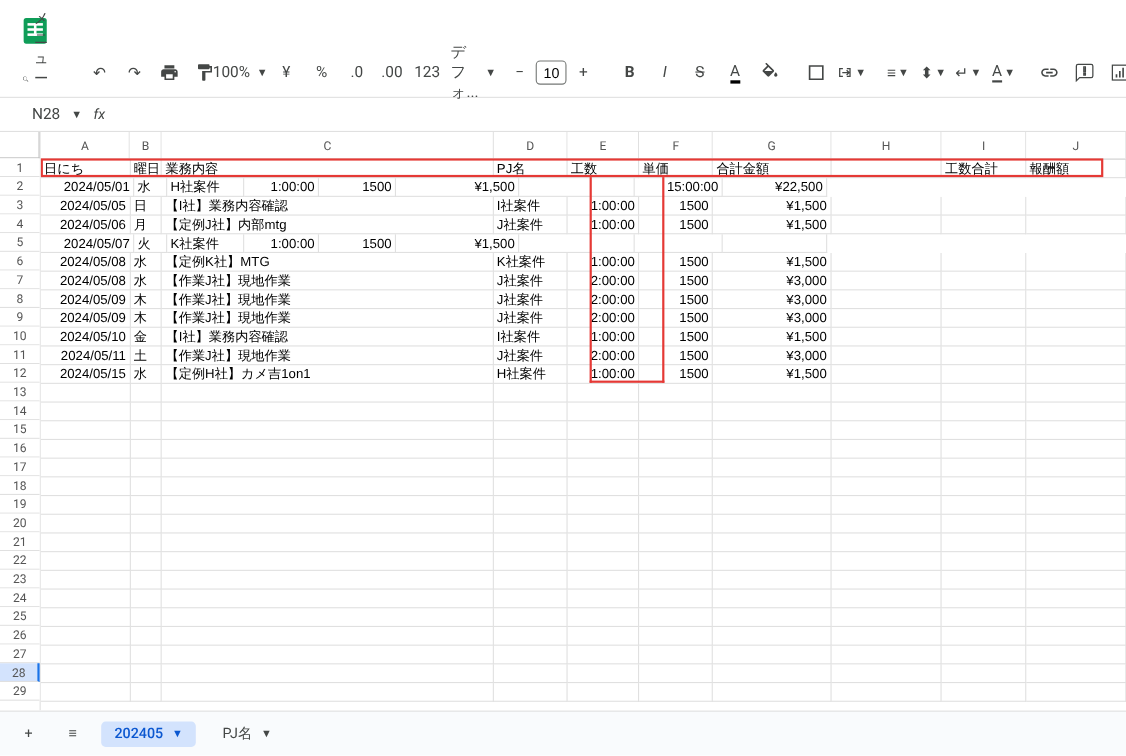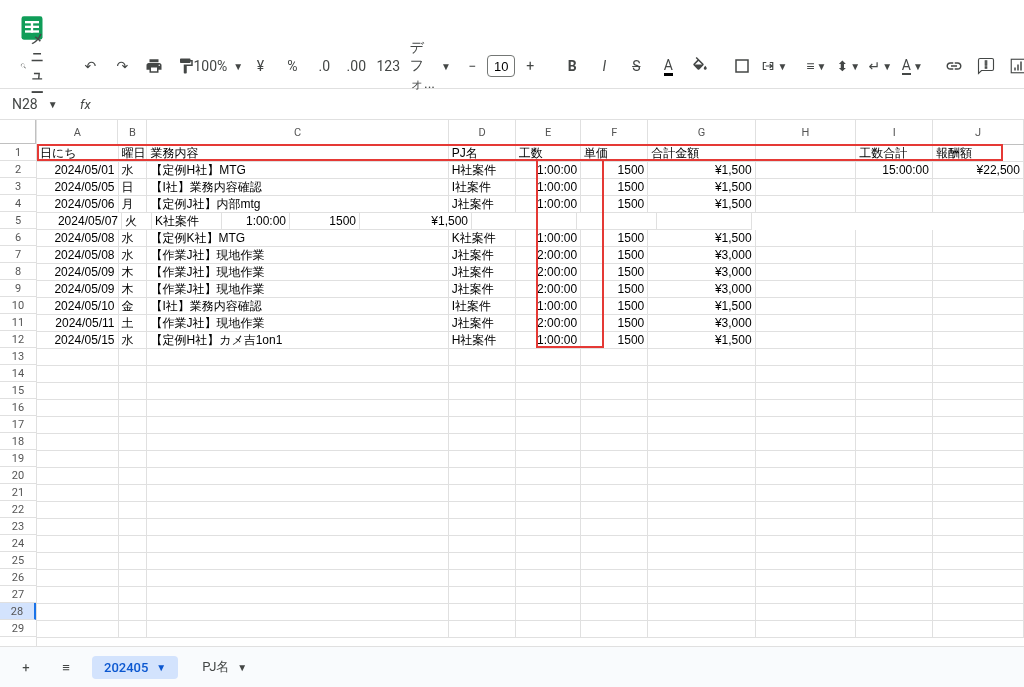--- a/index.html
+++ b/index.html
@@ -10,25 +10,25 @@
 .logo svg { width: 28px; height: 28px; }
 .title-area { flex: 1; display: flex; flex-direction: column; gap: 2px; }
 .title-row { display: flex; align-items: center; gap: 8px; }
 .doc-title { font-size: 18px; color: #1f1f1f; }
 .star-icon, .move-icon, .cloud-icon { width: 20px; height: 20px; display: flex; align-items: center; justify-content: center; cursor: pointer; color: #444746; }
 .menu-bar { display: flex; gap: 2px; }
 .menu-item { padding: 2px 7px; font-size: 14px; cursor: pointer; border-radius: 4px; color: #444746; }
 .toolbar { display: flex; align-items: center; padding: 4px 12px 8px; gap: 6px; border-bottom: 1px solid #e0e0e0; }
 .tool-btn { min-width: 26px; height: 26px; display: flex; align-items: center; justify-content: center; cursor: pointer; border-radius: 4px; color: #444746; font-size: 14px; }
 .tool-sep { width: 1px; height: 20px; background: #dadce0; margin: 0 2px; }
-.menu-search { display: flex; align-items: center; gap: 4px; padding: 0 8px; height: 28px; border-radius: 4px; font-weight: bold; }
+.menu-search { display: flex; align-items: flex-end; gap: 4px; padding: 0 8px; height: 28px; border-radius: 4px; }
 .zoom-sel, .font-sel { display: flex; align-items: center; gap: 4px; padding: 0 6px; font-size: 14px; }
 .font-size-box { display: flex; align-items: center; gap: 2px; }
 .size-input { width: 28px; height: 22px; border: 1px solid #747775; border-radius: 4px; text-align: center; font-size: 13px; }
-.name-box-row { display: flex; align-items: center; padding: 4px 0 4px 12px; gap: 16px; border-bottom: 1px solid #e0e0e0; }
+.name-box-row { display: flex; align-items: center; padding: 4px 0 4px 29px; gap: 4px; border-bottom: 1px solid #e0e0e0; }
 .name-box { width: 52px; display: flex; align-items: center; gap: 8px; font-size: 14px; color: #444746; }
 .fx-icon { font-style: italic; color: #444746; font-size: 13px; }
 .formula-input { flex: 1; height: 22px; border: none; outline: none; font-size: 14px; }
 .sheet-area { flex: 1; display: flex; overflow: hidden; }
 .row-headers { display: flex; flex-direction: column; background: #fff; border-right: 1px solid #e0e0e0; }
 .corner { width: 36px; height: 24px; background: #fff; border-bottom: 1px solid #c0c0c0; border-right: 1px solid #c0c0c0; }
 .row-hdr { width: 36px; height: 17px; display: flex; align-items: center; justify-content: center; font-size: 11px; color: #555; border-bottom: 1px solid #e0e0e0; background: #fff; }
 .row-hdr.sel { background: #d3e3fd; border-right: 2px solid #1a73e8; }
 .grid { flex: 1; overflow: auto; position: relative; }
 .col-headers { display: flex; position: sticky; top: 0; background: #fff; border-bottom: 1px solid #c0c0c0; }
@@ -228,21 +228,20 @@
             <div class="cell" style="width: 68px;">工数</div>
             <div class="cell" style="width: 70px;">単価</div>
             <div class="cell" style="width: 112px;">合計金額</div>
             <div class="cell" style="width: 105px;"></div>
             <div class="cell" style="width: 80px;">工数合計</div>
             <div class="cell" style="width: 95px;">報酬額</div>
           </div>
           <div class="data-row">
             <div class="cell r" style="width: 85px;">2024/05/01</div>
             <div class="cell" style="width: 30px;">水</div>
-            <div class="cell" style="width: 315px;">【定例H社】MTG</div>
             <div class="cell" style="width: 70px;">H社案件</div>
             <div class="cell r" style="width: 68px;">1:00:00</div>
             <div class="cell r" style="width: 70px;">1500</div>
             <div class="cell r" style="width: 112px;">¥1,500</div>
             <div class="cell" style="width: 105px;"></div>
             <div class="cell r" style="width: 80px;">15:00:00</div>
             <div class="cell r" style="width: 95px;">¥22,500</div>
           </div>
           <div class="data-row">
             <div class="cell r" style="width: 85px;">2024/05/05</div>

